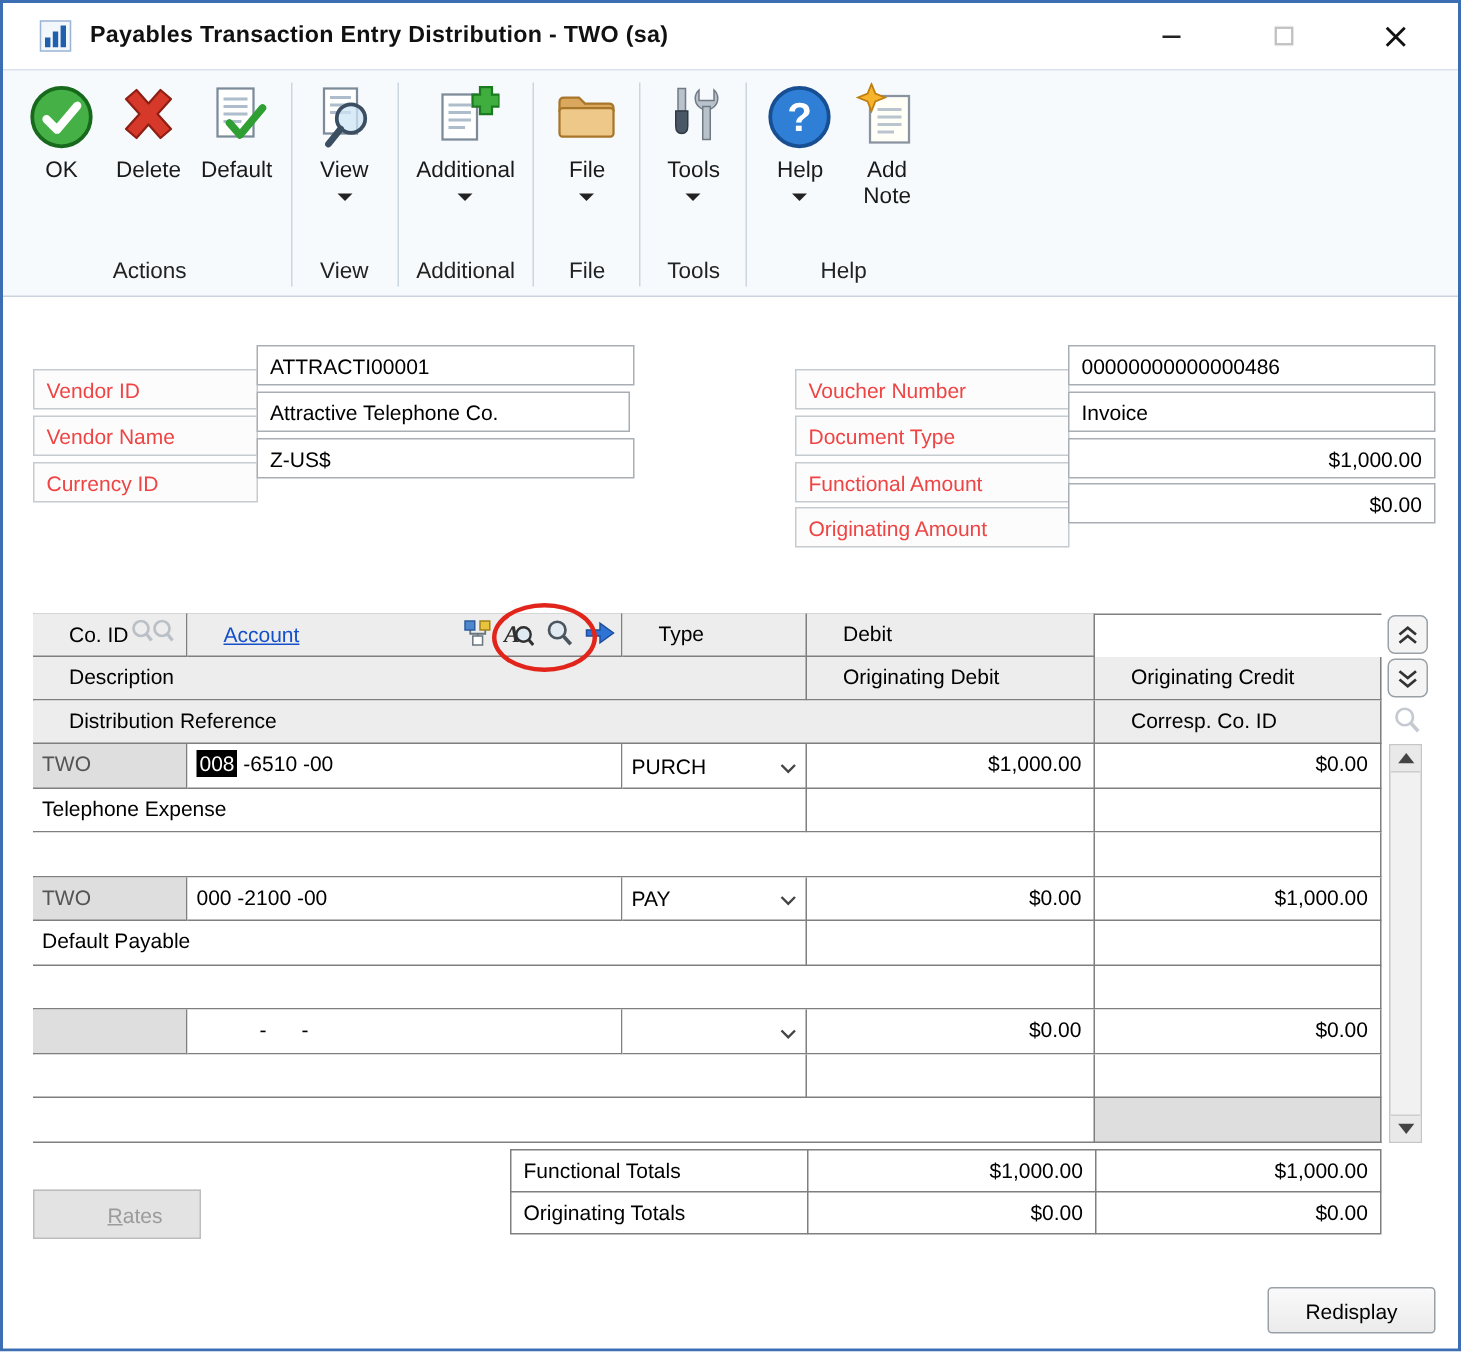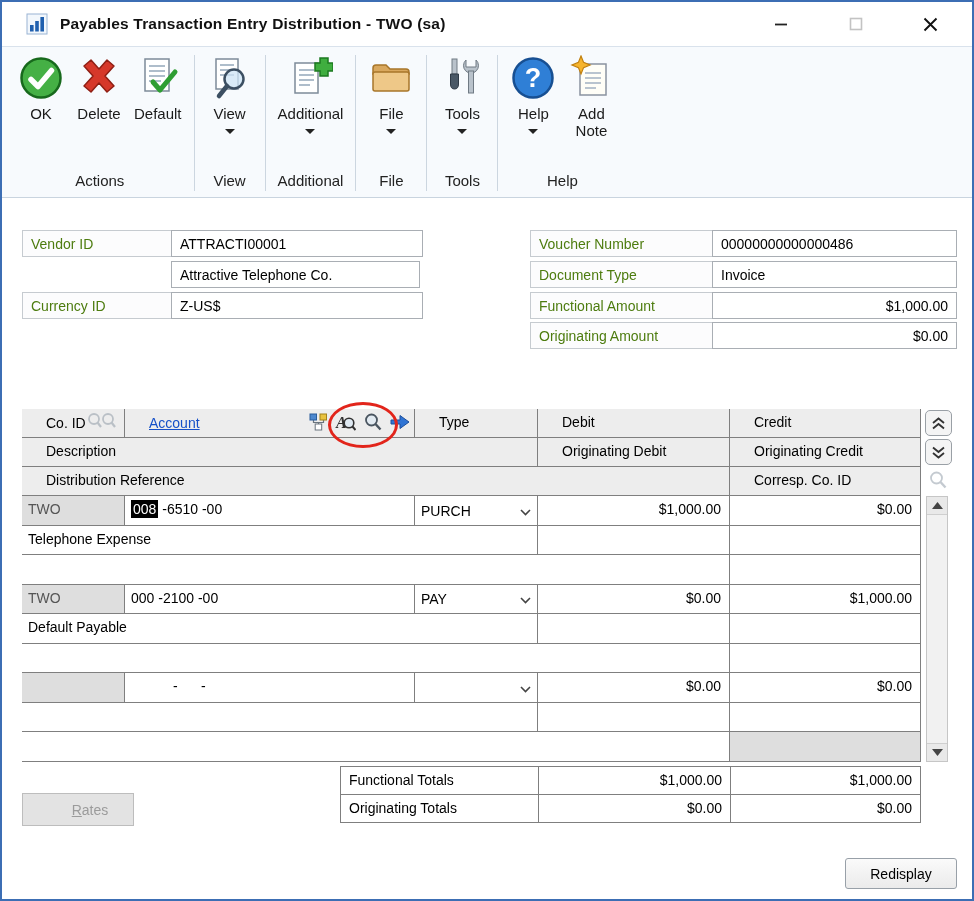--- a/index.html
+++ b/index.html
@@ -20,21 +20,21 @@
   .tb-row { display:flex; flex:1; align-items:flex-start; }
   .tb-btn { display:flex; flex-direction:column; align-items:center; padding:6px 6px 0; cursor:default; }
   .tb-icon { width:46px; height:46px; display:block; }
   .tb-label { font-size:15px; color:#1a1a1a; margin-top:5px; text-align:center; line-height:1.12; white-space:nowrap; }
   .tb-label.wrap { white-space:normal; max-width:46px; }
   .tb-caret { width:0; height:0; border-left:5px solid transparent; border-right:5px solid transparent; border-top:5px solid #222; margin-top:6px; }
   .tb-grouplabel { text-align:center; font-size:15px; color:#222; padding:2px 0 8px; }
   .tb-sep { width:1px; background:#ccd6e0; margin:6px 6px; }
 
   
-  .flabel { position:absolute; height:27px; border:1px solid #c6cbd0; background:#fcfcfd; font-size:14px; color:#4d7c0f; padding:5px 8px; white-space:nowrap; overflow:hidden; }
+  .flabel { position:absolute; height:27px; border:1px solid #c6cbd0; background:#fcfcfd; font-size:14px; color:#ef4444; padding:5px 8px; white-space:nowrap; overflow:hidden;margin-top:16px; }
   .fvalue { position:absolute; height:27px; border:1px solid #a9aeb4; background:#fff; font-size:14px; color:#000; padding:5px 8px; white-space:nowrap; overflow:hidden; }
   .fvalue.right { text-align:right; }
 
   
   .grid { position:absolute; left:20px; top:407px; width:934px; height:416px; }
   .gframe { position:absolute; left:0; top:0; width:899px; height:353px; border-left:1px solid #7f7f7f; border-top:1px solid #7f7f7f; }
   .gc { position:absolute; border-right:1px solid #7f7f7f; border-bottom:1px solid #7f7f7f; background:#fff; font-size:14px; color:#000;
         padding:5px 6px; overflow:hidden; white-space:nowrap; }
   .gc.hdr { background:#ededed;padding-left:24px; }
   .gc.gray { background:#dedede; color:#555; }
@@ -257,20 +257,21 @@
           </span>
           <span class="tb-label wrap">Add Note</span>
         </div>
       </div>
       <div class="tb-grouplabel">Help</div>
     </div>
   </div>
 
   <div class="flabel" style="left:20px;top:228px;width:150px">Vendor ID</div>
   <div class="fvalue" style="left:169px;top:228px;width:252px">ATTRACTI00001</div>
+  <div class="flabel" style="left:20px;top:259px;width:150px">Vendor Name</div>
   <div class="fvalue" style="left:169px;top:259px;width:249px">Attractive Telephone Co.</div>
   <div class="flabel" style="left:20px;top:290px;width:150px">Currency ID</div>
   <div class="fvalue" style="left:169px;top:290px;width:252px">Z-US$</div>
 
   <div class="flabel" style="left:528px;top:228px;width:183px">Voucher Number</div>
   <div class="fvalue" style="left:710px;top:228px;width:245px">00000000000000486</div>
   <div class="flabel" style="left:528px;top:259px;width:183px">Document Type</div>
   <div class="fvalue" style="left:710px;top:259px;width:245px">Invoice</div>
   <div class="flabel" style="left:528px;top:290px;width:183px">Functional Amount</div>
   <div class="fvalue right" style="left:710px;top:290px;width:245px">$1,000.00</div>
@@ -317,21 +318,20 @@
         </span>
         <span>
           <svg width="20" height="16" viewBox="0 0 20 16">
             <path d="M1 6 h9 V1.5 L19 8 l-9 6.5 V10 H1 z" fill="#2f74d4" stroke="#1c4f9c" stroke-width="1"></path>
           </svg>
         </span>
       </span>
     </div>
     <div class="gc hdr" style="left:393px;top:0;width:123px;height:29px">Type</div>
     <div class="gc hdr" style="left:516px;top:0;width:192px;height:29px">Debit</div>
-    <div class="gc hdr" style="left:708px;top:0;width:191px;height:29px">Credit</div>
 
     <div class="gc hdr" style="left:0;top:29px;width:516px;height:29px">Description</div>
     <div class="gc hdr" style="left:516px;top:29px;width:192px;height:29px">Originating Debit</div>
     <div class="gc hdr" style="left:708px;top:29px;width:191px;height:29px">Originating Credit</div>
 
     <div class="gc hdr" style="left:0;top:58px;width:708px;height:29px">Distribution Reference</div>
     <div class="gc hdr" style="left:708px;top:58px;width:191px;height:29px">Corresp. Co. ID</div>
 
     <div class="red-ellipse"></div>
 

